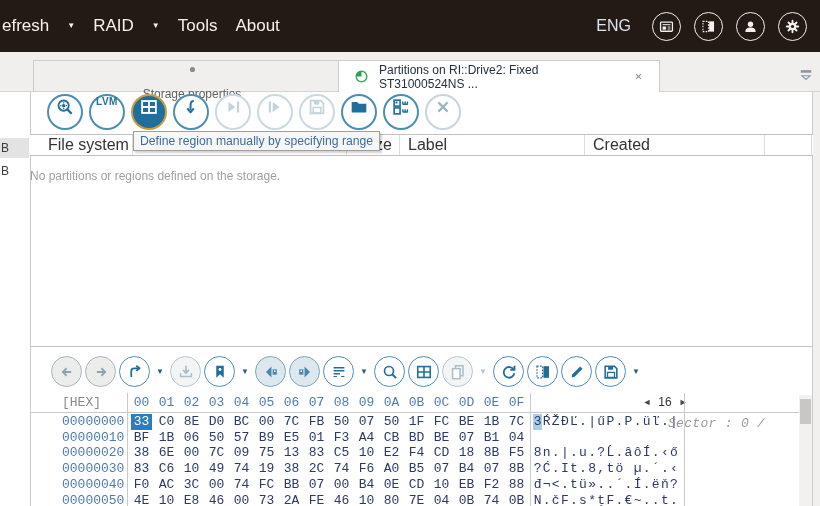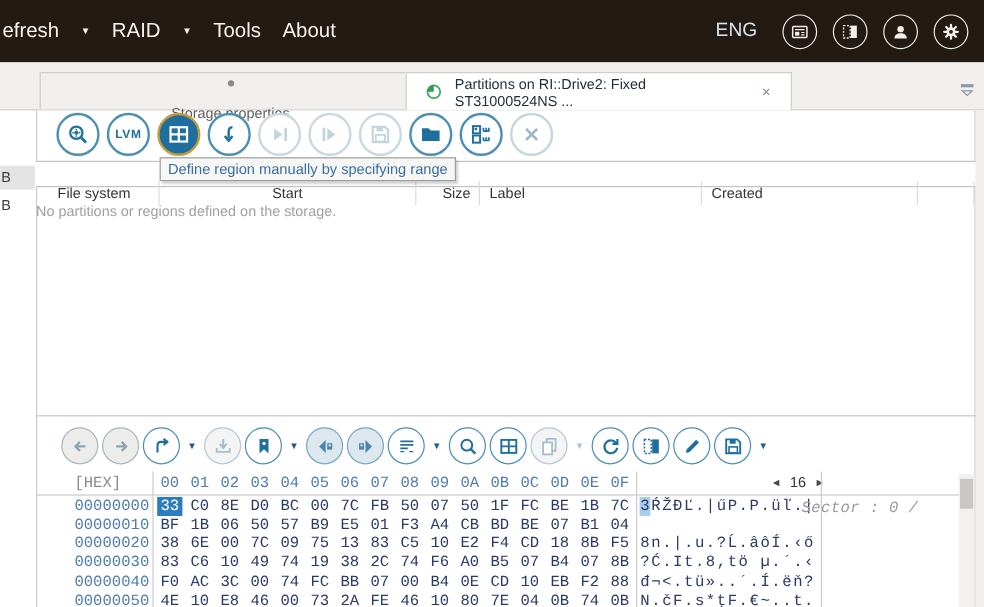--- a/index.html
+++ b/index.html
@@ -34,37 +34,37 @@
   .vline{position:absolute;width:1px;background:#cbcbcb;}
   .hline{position:absolute;height:1px;background:#c6c6c6;}
   #right-gutter{position:absolute;left:813px;top:92px;width:7px;height:414px;background:#f1f0ee;}
 
   
   .lrow{position:absolute;left:0;width:29px;font-size:12px;color:#3c3c3c;line-height:20px;padding-left:1px;box-sizing:border-box;}
 
   
   #ptoolbar{position:absolute;left:47px;top:94px;display:flex;gap:6px;}
   .circ36{width:36px;height:36px;border-radius:50%;box-sizing:border-box;display:flex;
-          align-items:center;justify-content:center;background:#fff;}
+          align-items:flex-start;justify-content:center;background:#fff;}
   .circ36 svg{width:22px;height:22px;}
   .st-normal{border:2px solid #4b8fb3;color:#1f6f9e;}
   .st-selected{border:2px solid #c89b3c;background:#1f6f9e;color:#fff;}
   .st-disabled{border:2px solid #c9d9e1;color:#c3d4dc;}
   .st-muted{border:2px solid #c5d6de;color:#9db7c6;}
   .lvmtext{font-size:10px;font-weight:bold;letter-spacing:.5px;}
 
   
   #tooltip{position:absolute;left:133px;top:131px;height:18px;line-height:18px;padding:0 6px;
            background:#f6f6f4;border:1px solid #9e9e9e;font-size:12.2px;color:#3b6ea5;
            white-space:nowrap;z-index:30;box-shadow:2px 2px 2px rgba(0,0,0,.18);}
 
   
   #phead{position:absolute;left:30px;top:134px;width:783px;height:22px;background:#fff;
          border-top:1px solid #c2c2c2;border-bottom:1px solid #c2c2c2;box-sizing:border-box;}
-  .pcol{position:absolute;top:16px;height:20px;line-height:20px;font-size:12px;color:#333;
+  .pcol{position:absolute;top:0;height:20px;line-height:20px;font-size:16px;color:#333;
         border-right:1px solid #dcdcdc;box-sizing:border-box;overflow:hidden;white-space:nowrap;}
   #empty-msg{position:absolute;left:30px;top:169px;width:770px;
              font-size:12px;color:#a0a0a0;}
 
   
   #htoolbar{position:absolute;left:51px;top:356px;display:flex;gap:3px;align-items:center;}
   .circ31{width:31px;height:31px;border-radius:50%;box-sizing:border-box;display:flex;flex:none;
           align-items:center;justify-content:center;background:#fff;}
   .circ31 svg{width:20px;height:20px;}
   .hs-normal{border:1.6px solid #4b8fb3;color:#1f6f9e;}

